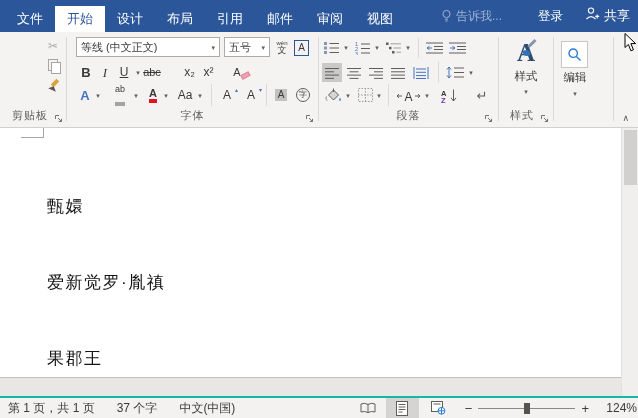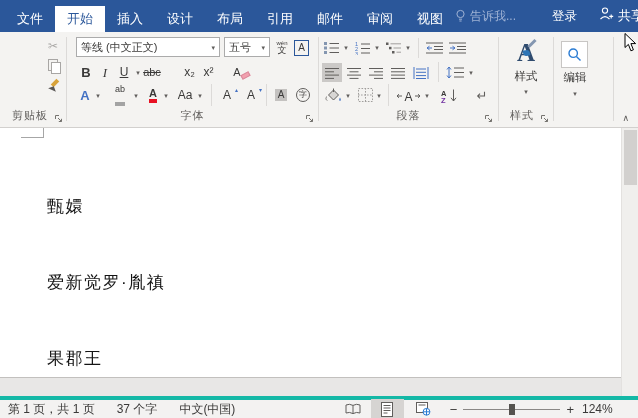--- a/index.html
+++ b/index.html
@@ -92,46 +92,45 @@
   .cropv{position:absolute;left:43px;top:0;width:1px;height:9px;background:#A6A6A6}
   .croph{position:absolute;left:21px;top:9px;width:23px;height:1px;background:#A6A6A6}
   .lines{position:absolute;left:47px;top:15px;font-size:17px;line-height:25.4px;
          color:#141414;letter-spacing:1.5px;white-space:pre}
   .sbar{position:absolute;right:0;top:0;width:17px;height:268px;background:#F0EFED;
         border-left:1px solid #E3E1DF}
   .sthumb{position:absolute;left:2px;top:2px;width:13px;height:55px;background:#D2D0CE}
 
   
   .status{position:absolute;left:0;top:396px;width:638px;height:22px;background:#F3F2F1;
-          border-top:4px solid #14b8a6;display:flex;align-items:center;
+          border-top:2px solid #14b8a6;display:flex;align-items:center;
           font-size:12px;color:#3B3A39;white-space:nowrap}
   .st-item{margin-left:22px}
   .st-item.firstst{margin-left:8px}
   .st-right{margin-left:auto;display:flex;align-items:center}
   .vbtn{width:24px;height:21px;display:flex;align-items:center;justify-content:center}
   .vbtn.activev{background:#D6D4D2;width:33px}
   .zminus{margin-left:14px;font-size:13px;color:#3B3A39}
   .ztrack{position:relative;width:97px;height:1px;background:#8A8886;margin:0 6px}
   .zthumb{position:absolute;left:46px;top:-5px;width:6px;height:11px;background:#55534F}
   .zplus{font-size:13px;color:#3B3A39}
-  .zpct{width:40px;text-align:left;margin:0 16px 0 8px}
+  .zpct{width:40px;text-align:right;margin:0 1px 0 8px}
 
   .chev{position:absolute;right:9px;bottom:4px;font-size:9px;color:#605E5C;line-height:1}
   .cursor{position:absolute;left:624px;top:33px;z-index:50}
   svg{display:block}
 </style>
 </head>
 <body>
 
 <div id="app">
 
   <div class="tabbar">
     <div class="tab first">文件</div>
     <div class="tab active">开始</div>
-    <div class="tab">插入</div>
     <div class="tab">设计</div>
     <div class="tab">布局</div>
     <div class="tab">引用</div>
     <div class="tab">邮件</div>
     <div class="tab">审阅</div>
     <div class="tab">视图</div>
     <div class="tab-right">
       <span class="tellme">
         <span>
           <svg width="11" height="14" viewBox="0 0 11 14">

